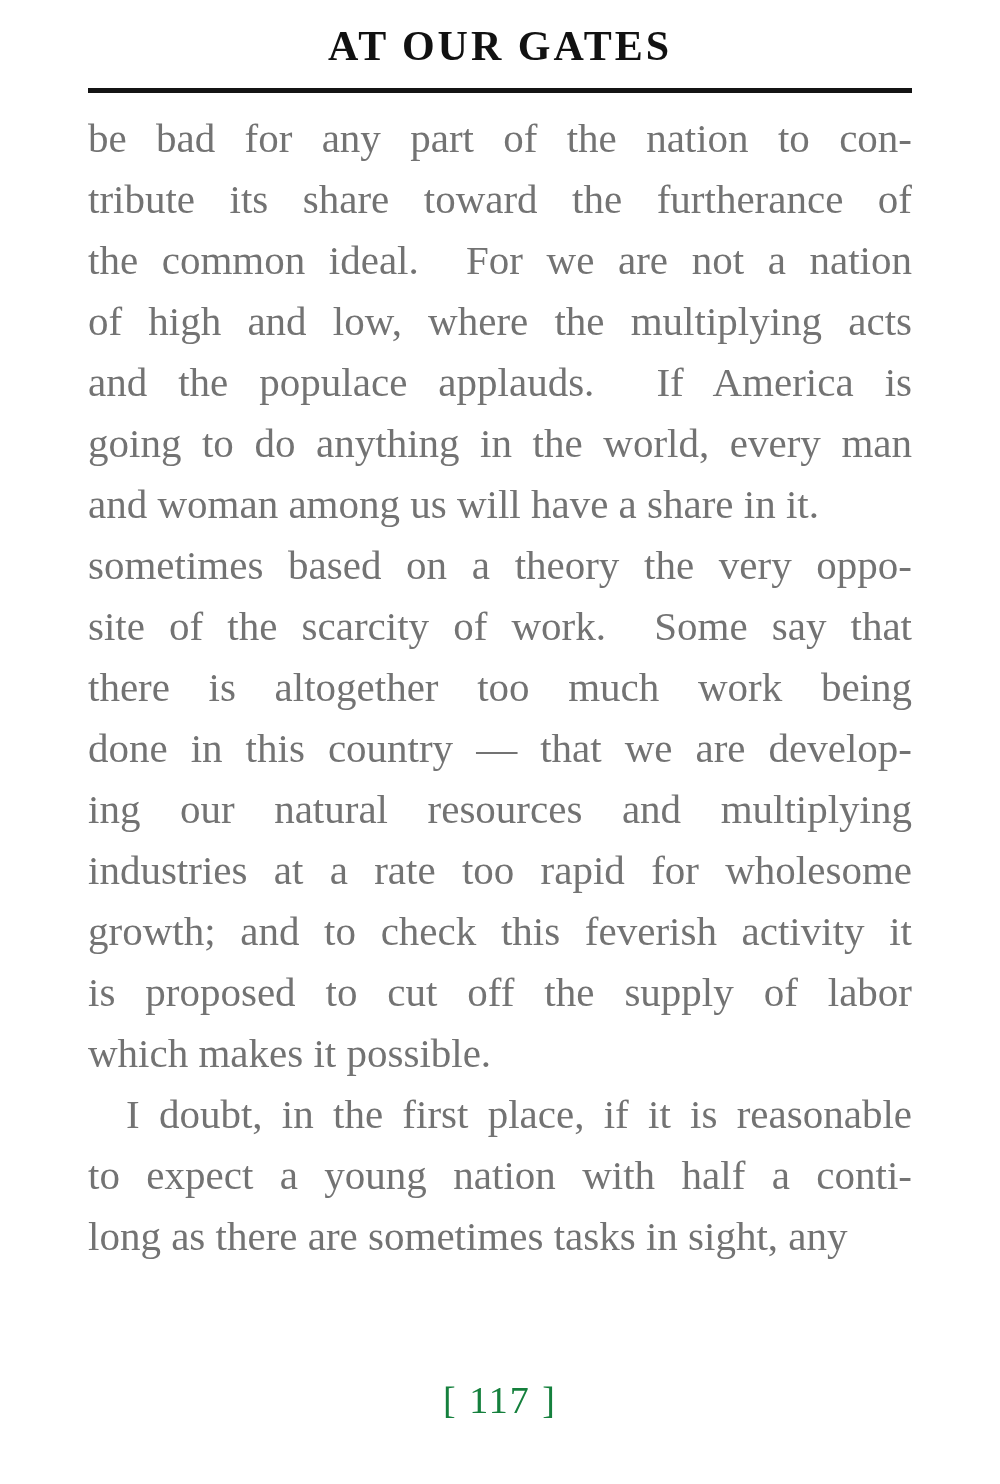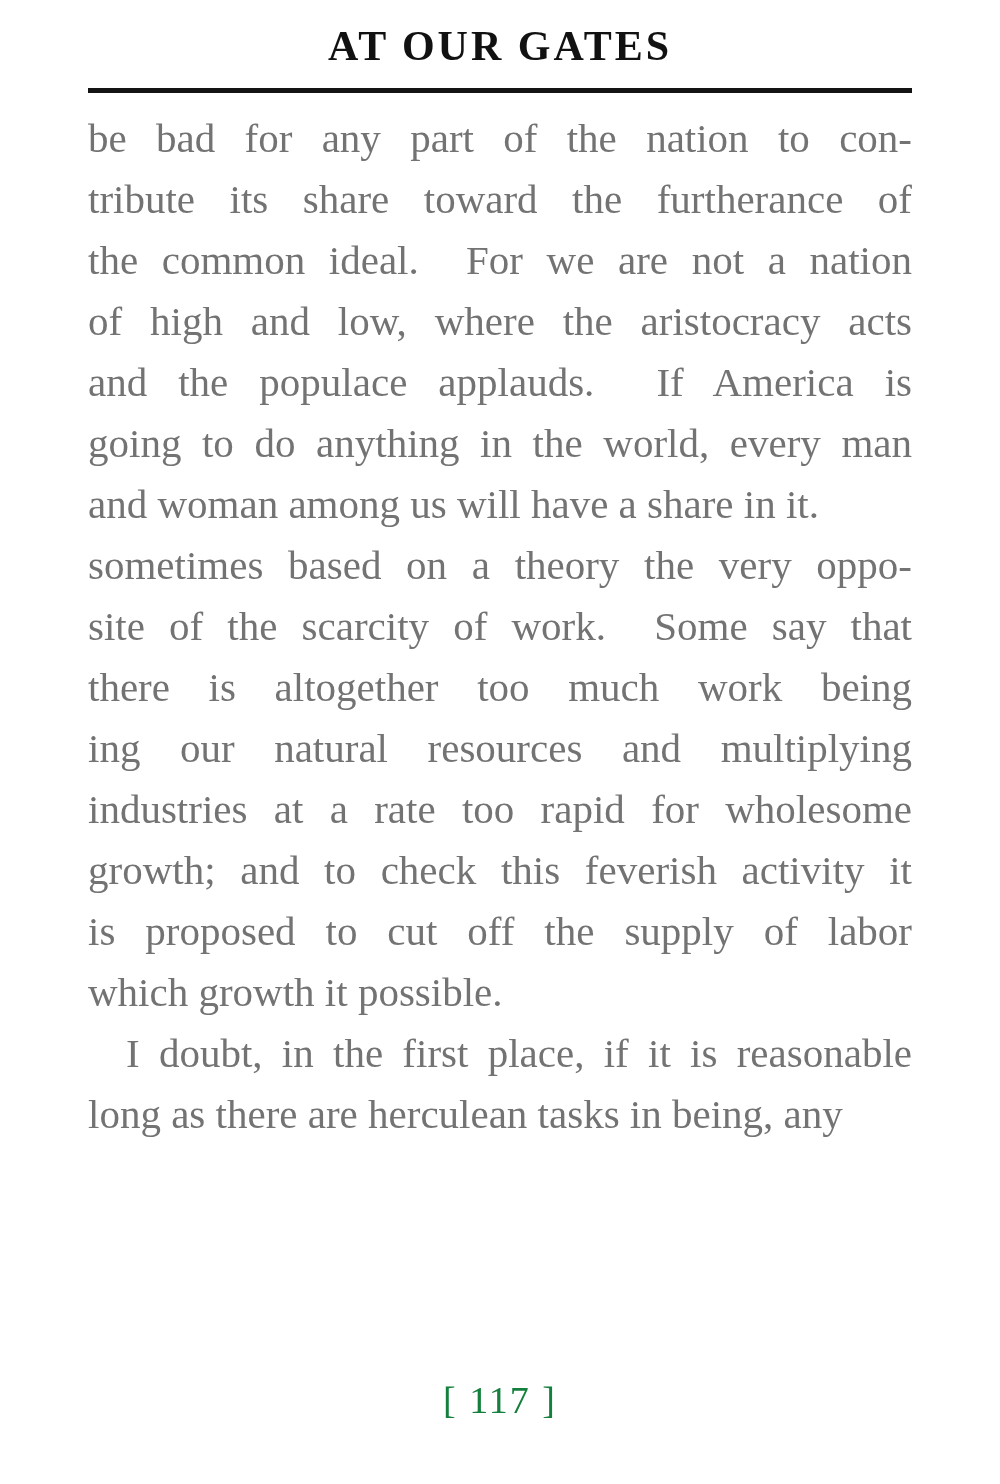--- a/index.html
+++ b/index.html
@@ -89,39 +89,41 @@
   <div class="running-head">AT OUR GATES</div>
 
   <div class="head-rule"></div>
 
   <div class="body-text">
 
     <div>
       <span class="line">be bad for any part of the nation to con-</span>
       <span class="line">tribute its share toward the furtherance of</span>
       <span class="line">the common ideal.  For we are not a nation</span>
-      <span class="line">of high and low, where the aristocracy acts</span>
+      <span class="line">of high and low, where the multiplying acts</span>
       <span class="line">and the populace applauds.  If America is</span>
       <span class="line">going to do anything in the world, every man</span>
       <span class="line natural">and woman among us will have a share in it.</span>
     </div>
 
     <div>
       <span class="line">sometimes based on a theory the very oppo-</span>
       <span class="line">site of the scarcity of work.  Some say that</span>
       <span class="line">there is altogether too much work being</span>
+      <span class="line">done in this country — that we are develop-</span>
       <span class="line">ing our natural resources and multiplying</span>
       <span class="line">industries at a rate too rapid for wholesome</span>
       <span class="line">growth; and to check this feverish activity it</span>
       <span class="line">is proposed to cut off the supply of labor</span>
-      <span class="line natural">which growth it possible.</span>
+      <span class="line natural">which makes it possible.</span>
     </div>
 
     <div>
       <span class="line indent" style="padding-left:38px;">I doubt, in the first place, if it is reasonable</span>
-      <span class="line natural">long as there are herculean tasks in being, any</span>
+      <span class="line">to expect a young nation with half a conti-</span>
+      <span class="line natural">long as there are sometimes tasks in sight, any</span>
     </div>
 
   </div>
 
   <div class="folio">[ 117 ]</div>
 
 </div>
 
 </body></html>

